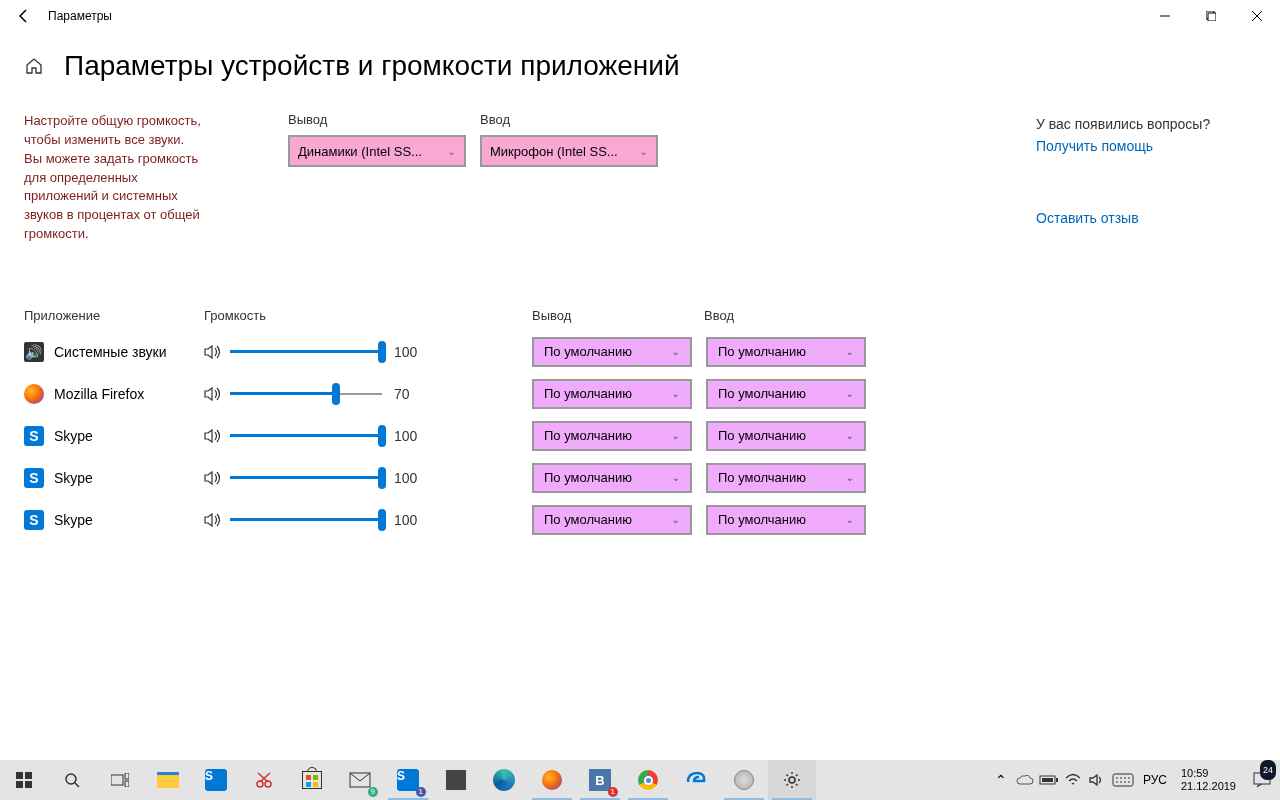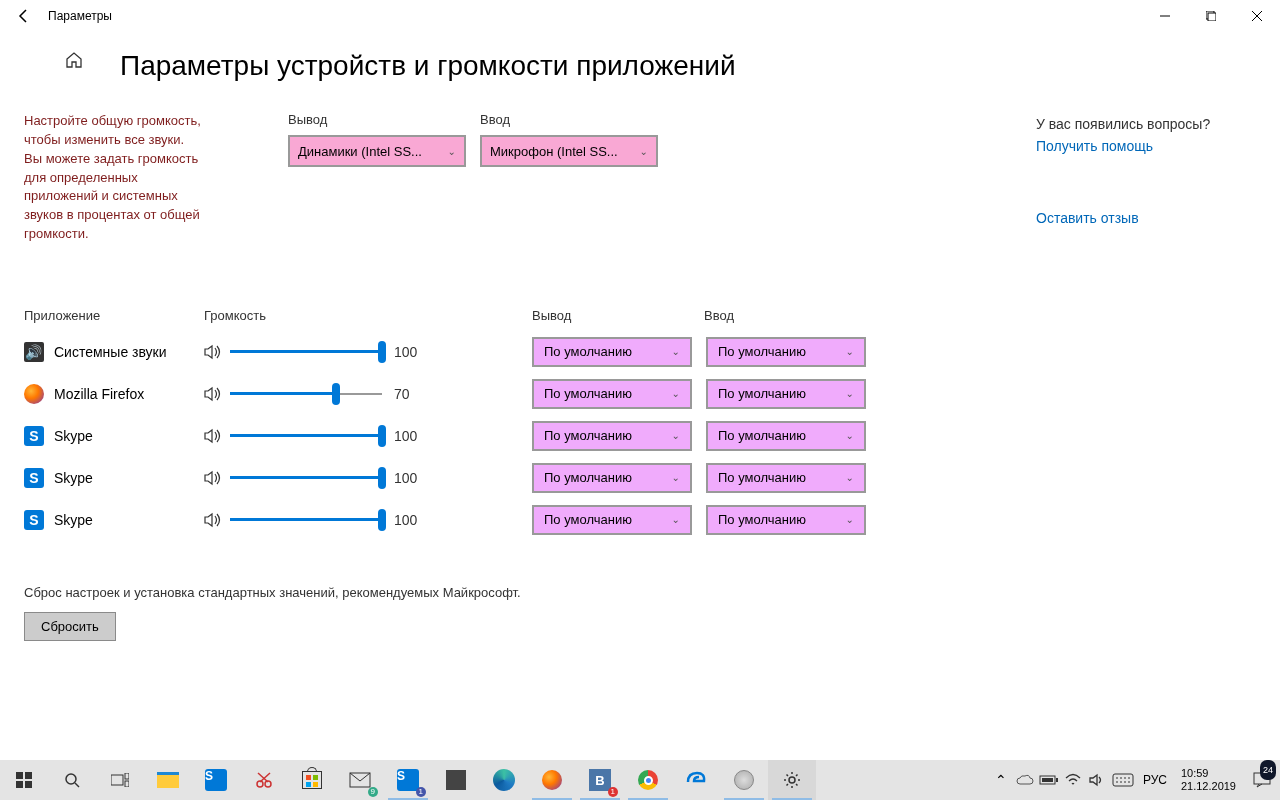--- a/index.html
+++ b/index.html
@@ -6,21 +6,21 @@
 body { background: #fff; color: #000; width: 1280px; height: 800px; overflow: hidden; position: relative; }
 
 
 .titlebar { height: 32px; display: flex; align-items: center; padding-left: 8px; }
 .titlebar .back { width: 32px; height: 32px; display: flex; align-items: center; justify-content: center; cursor: pointer; font-size: 14px; }
 .titlebar .title { font-size: 12px; margin-left: 8px; color: #000; }
 .titlebar .win-controls { margin-left: auto; display: flex; }
 .titlebar .win-controls div { width: 46px; height: 32px; display: flex; align-items: center; justify-content: center; cursor: pointer; font-size: 11px; }
 
 
-.header { display: flex; padding: 18px 24px 12px 24px; gap: 36px; margin-left: 40px; }
+.header { display: flex; align-items: center; padding: 18px 24px 12px 24px; gap: 20px; }
 .header .home-icon { font-size: 18px; color: #333; cursor: pointer; }
 .header h1 { font-size: 28px; font-weight: 500; }
 
 
 .content { padding: 0 24px; display: flex; }
 .main-col { flex: 0 0 1000px; }
 .side-col { flex: 1; padding-top: 22px; padding-left: 12px; }
 
 
 .master-row { display: flex; margin-top: 18px; }
@@ -314,24 +314,20 @@
               <span class="chev">⌄</span>
             </div>
     <div class="select-box-sm">
               <span>По умолчанию</span>
               <span class="chev">⌄</span>
             </div>
   </div>
         </div>
     </div>
 
-    <div class="reset-section">
-      <div class="reset-text">Сброс настроек и установка стандартных значений, рекомендуемых Майкрософт.</div>
-      <div class="reset-btn">Сбросить</div>
-    </div>
   </div>
 
   <div class="side-col">
     <div class="q-title">У вас появились вопросы?</div>
     <div class="link">Получить помощь</div>
     <div class="sec2">
       <div class="link">Оставить отзыв</div>
     </div>
   </div>
 </div>

